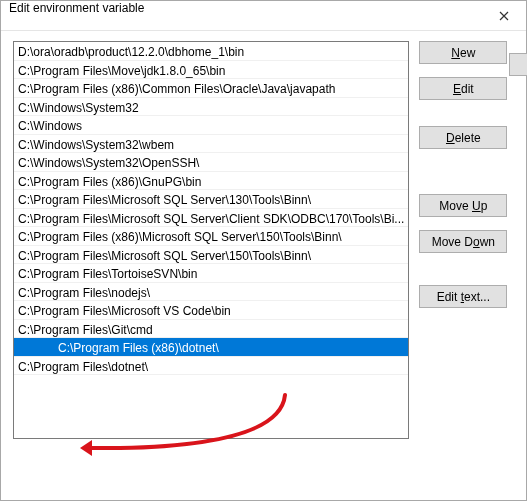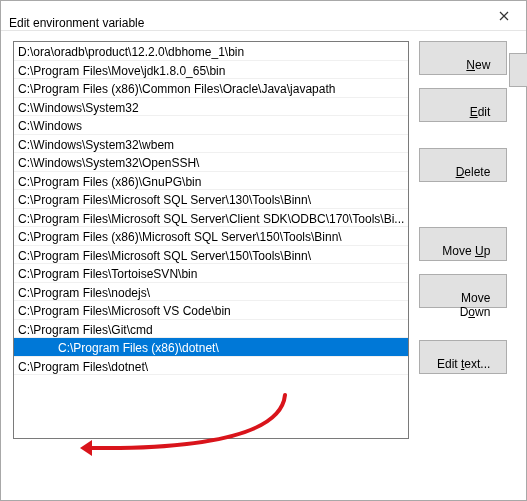--- a/index.html
+++ b/index.html
@@ -18,21 +18,21 @@
     border: 1px solid #a8a8a8;
     width: 527px;
     height: 501px;
     display: flex;
     flex-direction: column;
     background: #fff;
   }
   .titlebar {
     height: 30px;
     display: flex;
-    align-items: flex-end;
+    align-items: flex-start;
     justify-content: space-between;
     padding-left: 8px;
     border-bottom: 1px solid #e5e5e5;
     background: #fff;
   }
   .titlebar .title { font-size: 12px; }
   .titlebar .close {
     width: 45px; height: 29px;
     display: flex; align-items: center; justify-content: center;
     font-family: Arial, sans-serif;
@@ -80,23 +80,22 @@
     display: flex;
     flex-direction: column;
   }
   .btn {
     width: 88px;
     height: 23px;
     border: 1px solid #adadad;
     background: #e1e1e1;
     font-size: 12px;
     font-family: inherit;
-    padding: 16px;
+    padding: 0;
     cursor: default;
-    text-align: right;
   }
   .btn .u { text-decoration: underline; }
   .spacer-sm { height: 13px; }
   .spacer-md { height: 32px; }
   .spacer-lg { height: 45px; }
   .bottom-row {
     display: flex;
     justify-content: flex-end;
     gap: 18px;
     padding-top: 12px;

